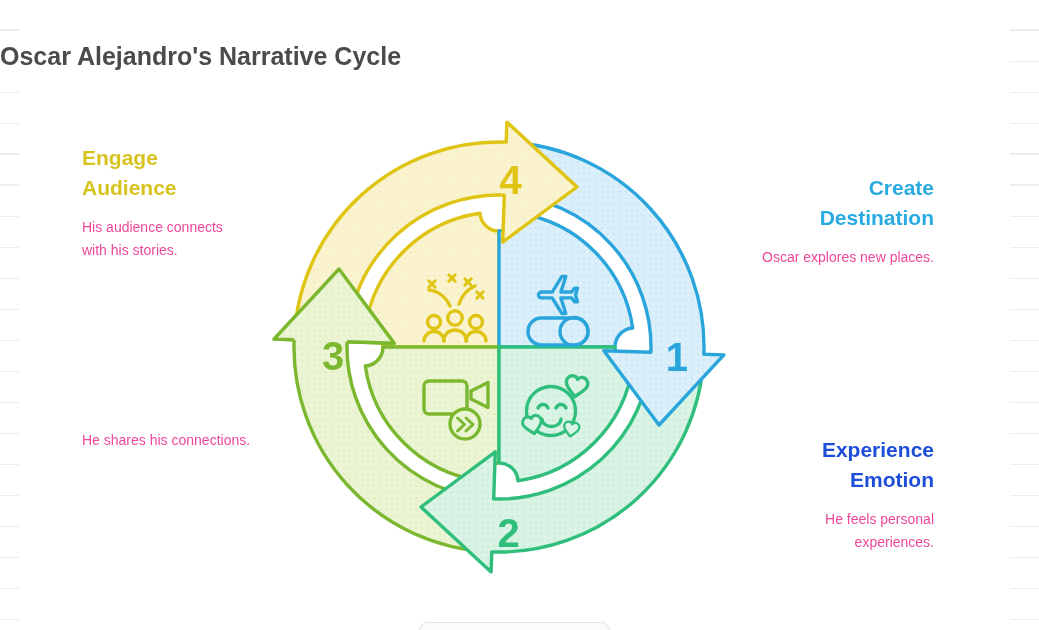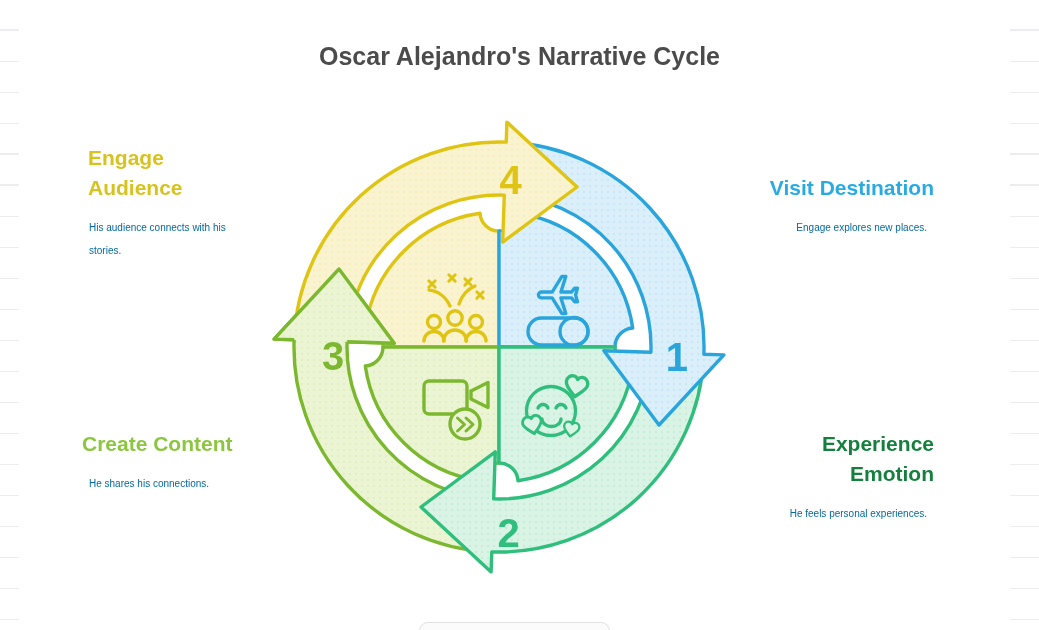--- a/index.html
+++ b/index.html
@@ -9,26 +9,26 @@
   }
   .ruled-strip{
     position:absolute;top:0;height:630px;
     background:repeating-linear-gradient(to bottom,
       transparent 0px,transparent 29.5px,#ededf1 29.5px,#ededf1 31px);
   }
   .ruled-left{left:0;width:19px;}
   .ruled-right{right:0;width:29px;}
   .page-title{
     position:absolute;left:0;top:42px;width:100%;
-    text-align:center;font-size:25px;font-weight:bold;color:#4b4b4b;
+    font-size:25px;font-weight:bold;color:#4b4b4b;
   }
   .label-block{position:absolute;}
   .label-block.align-right{text-align:right;}
   .label-heading{font-size:21px;font-weight:bold;line-height:30px;margin:0 0 13px 0;}
-  .label-desc{font-size:10px;line-height:23px;color:#0369a1;margin:7px;}
+  .label-desc{font-size:14px;line-height:23px;color:#ec4899;margin:0;}
   .block-engage{left:82px;top:143px;width:165px;}
   .block-visit{right:105px;top:173px;width:175px;}
   .block-create{left:82px;top:429px;width:175px;}
   .block-experience{right:105px;top:429px;width:185px;}
   #cycle-svg{position:absolute;left:239px;top:87px;}
   .bottom-pill{
     position:absolute;left:419px;top:622px;width:189px;height:18px;
     background:#fbfbfc;border:1px solid #e3e3e6;border-radius:9px;
     box-shadow:0 1px 3px rgba(0,0,0,0.06);
   }
@@ -36,36 +36,35 @@
 </style>
 </head>
 <body>
 
 <div class="ruled-strip ruled-left"></div>
 <div class="ruled-strip ruled-right"></div>
 
 <div class="page-title">Oscar Alejandro's Narrative Cycle</div>
 
 <div class="label-block block-engage">
-  <div class="label-heading" style="color: rgb(214, 195, 30); margin-left: 6px;">Engage Audience</div>
+  <div class="label-heading" style="color: rgb(214, 195, 30);">Engage Audience</div>
   <div class="label-desc">His audience connects with his stories.</div>
 </div>
 
 <div class="label-block block-visit align-right">
-  <div class="label-heading" style="color: rgb(41, 171, 226);">Visit Destination</div>
-  <div class="label-desc">Engage explores new places.</div>
+  <div class="label-heading" style="color: rgb(41, 171, 226);">Create Destination</div>
+  <div class="label-desc">Oscar explores new places.</div>
 </div>
 
 <div class="label-block block-create">
-  <div class="label-heading" style="color: rgb(140, 198, 63);">Create Content</div>
   <div class="label-desc">He shares his connections.</div>
 </div>
 
 <div class="label-block block-experience align-right">
-  <div class="label-heading" style="color: #15803d;">Experience Emotion</div>
+  <div class="label-heading" style="color: #1d4ed8; margin-top: 6px;">Experience Emotion</div>
   <div class="label-desc">He feels personal experiences.</div>
 </div>
 
 <svg id="cycle-svg" width="520" height="520" viewBox="0 0 520 520">
     <defs>
       <pattern id="pat0" width="6" height="6" patternUnits="userSpaceOnUse">
         <rect width="6" height="6" fill="#daeffa"></rect>
         <circle cx="3" cy="3" r="0.8" fill="#2aa5dc" opacity="0.25"></circle>
       </pattern>
       <pattern id="pat1" width="6" height="6" patternUnits="userSpaceOnUse">

